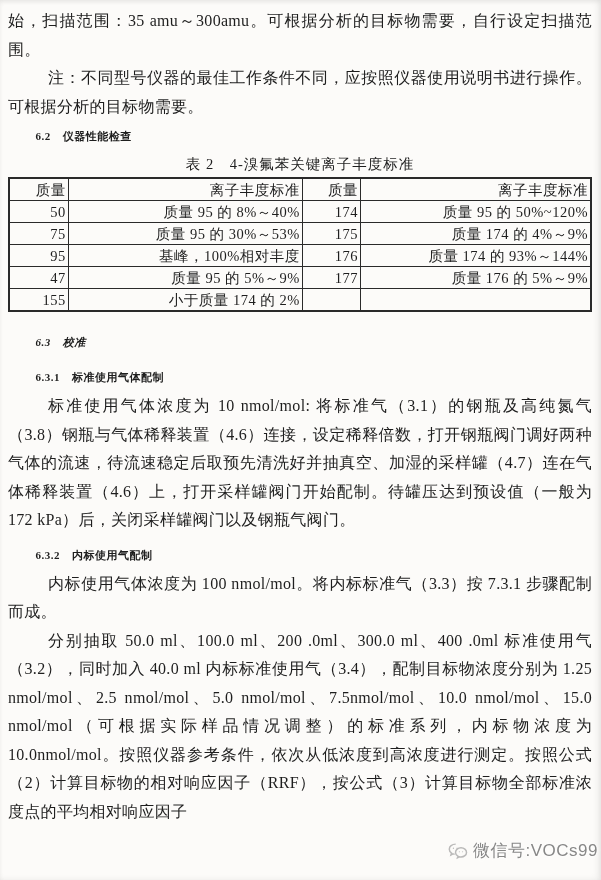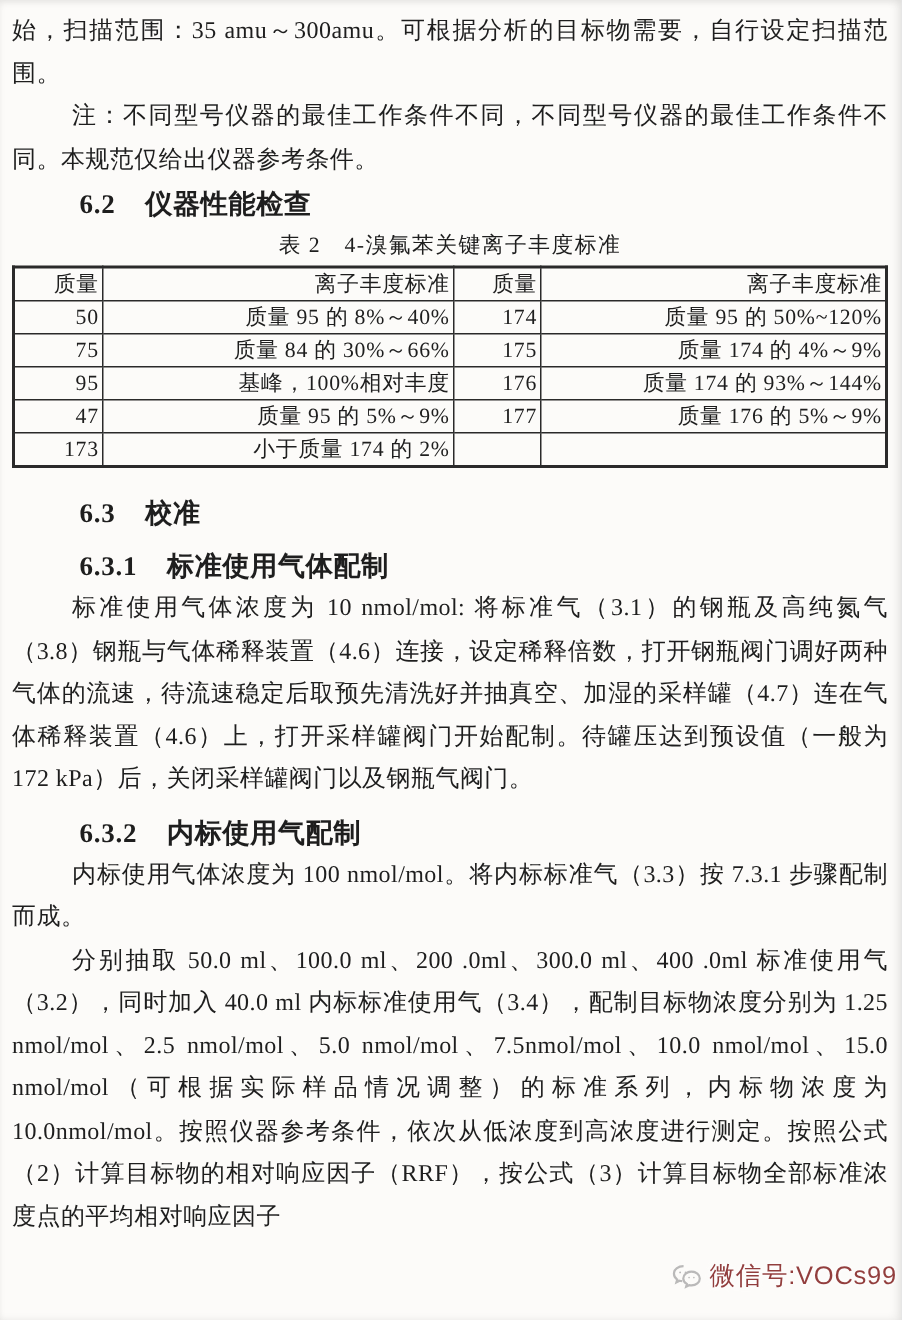--- a/index.html
+++ b/index.html
@@ -23,28 +23,28 @@
   .para {
     margin: 0;
     font-size: 16px;
     line-height: 28.5px;
     text-align: justify;
     letter-spacing: 0.3px;
   }
   .para.indent { text-indent: 2.5em; }
   .heading {
     margin: 0;
-    font-size: 18px;
+    font-size: 11px;
     line-height: 30px;
     font-weight: bold;
     padding-left: 2.5em;
     letter-spacing: 0.5px;
   }
   .heading .num { margin-right: 1.1em; }
-  .h-63  { margin-top: 15px; }
+  .h-63  { margin-top: 15px; font-style: italic; }
   .h-631 { margin-top: 5px; }
   .h-632 { margin-top: 5px; }
   .h-633 { margin-top: 3px; }
   .table-caption {
     margin: 3px 0 3px 0;
     text-align: center;
     font-size: 14.5px;
     font-weight: normal;
     letter-spacing: 1px;
     line-height: 20px;
@@ -67,40 +67,40 @@
     overflow: hidden;
     white-space: nowrap;
   }
   .watermark {
     position: absolute;
     top: 839px;
     right: 3px;
     display: flex;
     align-items: center;
     gap: 4px;
-    color: #7f1d1d;
+    color: #737373;
     opacity: 0.85;
     text-shadow: 0 0 2px #ffffff, 0 0 4px #ffffff;
     pointer-events: none;
   }
   .watermark .wm-text {
     font-size: 17px;
     letter-spacing: 0.5px;
     font-family: "Liberation Sans", "DejaVu Sans", sans-serif;
   }
   .wm-icon { width: 22px; height: 22px; opacity: 0.8; }
 </style>
 </head>
 <body>
 
 <div class="page">
 
   <p class="para">始，扫描范围：35 amu～300amu。可根据分析的目标物需要，自行设定扫描范围。</p>
 
-  <p class="para indent">注：不同型号仪器的最佳工作条件不同，不同型号仪器的最佳工作条件不同。本规范仅给出仪器参考条件。</p>
+  <p class="para indent">注：不同型号仪器的最佳工作条件不同，应按照仪器使用说明书进行操作。可根据分析的目标物需要。</p>
 
   <p class="heading"><span class="num">6.2</span><span>仪器性能检查</span></p>
 
 
   <div class="table-caption">表 2　4-溴氟苯关键离子丰度标准</div>
 
   <table class="ion-table">
     <colgroup>
       <col style="width:10.2%">
         <col style="width:40.2%">
@@ -117,38 +117,38 @@
     </thead>
     <tbody>
       <tr>
         <td>50</td>
         <td>质量 95 的 8%～40%</td>
         <td>174</td>
         <td>质量 95 的 50%~120%</td>
       </tr>
       <tr>
         <td>75</td>
-        <td>质量 84 的 30%～66%</td>
+        <td>质量 95 的 30%～53%</td>
         <td>175</td>
         <td>质量 174 的 4%～9%</td>
       </tr>
       <tr>
         <td>95</td>
         <td>基峰，100%相对丰度</td>
         <td>176</td>
         <td>质量 174 的 93%～144%</td>
       </tr>
       <tr>
         <td>47</td>
         <td>质量 95 的 5%～9%</td>
         <td>177</td>
         <td>质量 176 的 5%～9%</td>
       </tr>
       <tr>
-        <td>173</td>
+        <td>155</td>
         <td>小于质量 174 的 2%</td>
         <td></td>
         <td></td>
       </tr>
     </tbody>
   </table>
 
   <p class="heading h-63"><span class="num">6.3</span><span>校准</span></p>
 
   <p class="heading h-631"><span class="num">6.3.1</span><span>标准使用气体配制</span></p>

